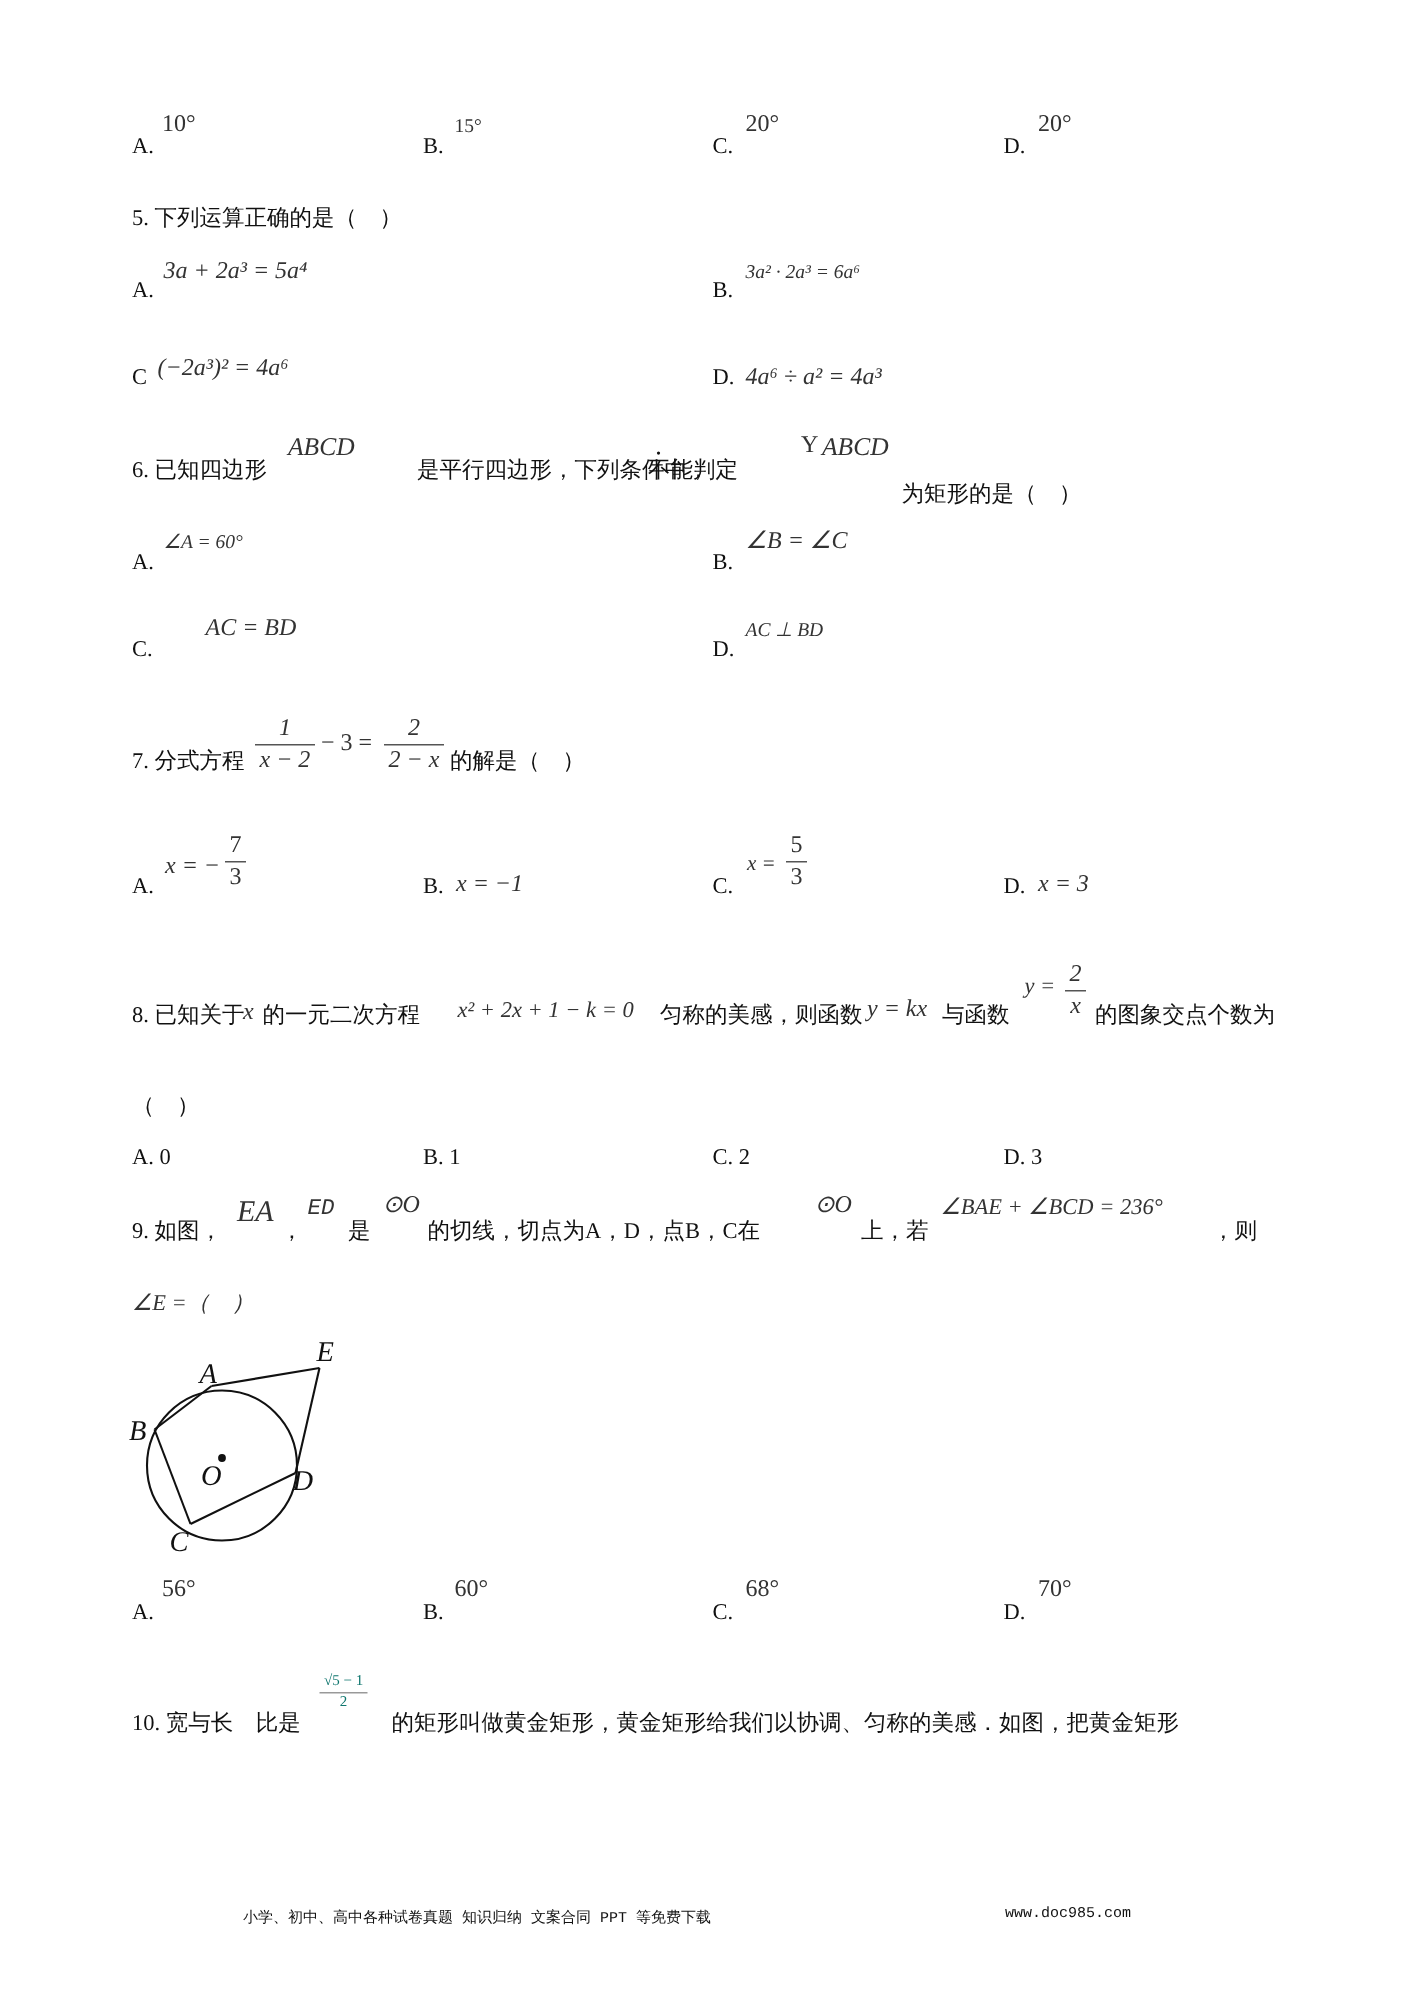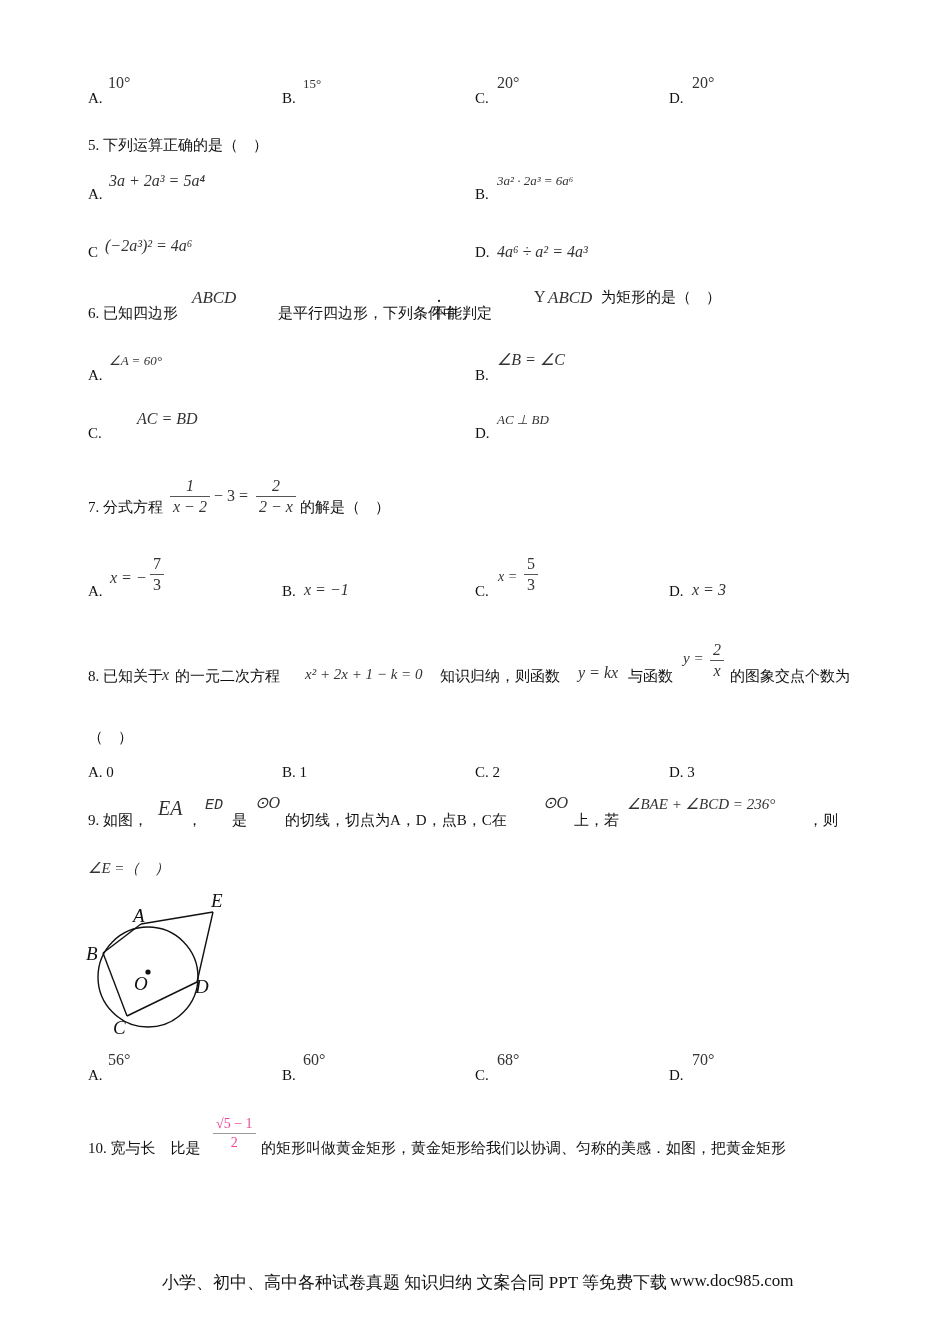--- a/index.html
+++ b/index.html
@@ -7,21 +7,21 @@
          font-family: "Liberation Serif", "DejaVu Serif", serif; color: #111; font-size: 15px; }
   .abs { position: absolute; white-space: nowrap; }
   .m { font-family: "Liberation Serif", serif; font-style: italic; color: #333; }
   .mu { font-family: "Liberation Serif", serif; color: #333; }
   .frac { display: inline-block; text-align: center; vertical-align: middle; line-height: 1.25; }
   .frac .num { display: block; border-bottom: 1px solid #555; padding: 0 3px; }
   .frac .den { display: block; padding: 0 3px; }
   .lbl { font-size: 15px; }
   .dot-em { position: relative; }
   .dot-em::before { content: "·"; position: absolute; top: -14px; left: 4px; font-size: 18px; }
-  .footer { font-size: 17px; }
+  .footer { font-size: 10px; font-family: Liberation Mono, monospace; }
 </style>
 </head>
 <body>
 
 <div>
   <span class="abs lbl" style="left:88px;top:90px;">A.</span>
   <span class="abs mu" style="left:108px;top:74px;font-size:16px;">10°</span>
   <span class="abs lbl" style="left:282px;top:90px;">B.</span>
   <span class="abs mu" style="left:303px;top:76px;font-size:13px;">15°</span>
   <span class="abs lbl" style="left:475px;top:90px;">C.</span>
@@ -43,21 +43,21 @@
 </div>
 
 <div>
   <span class="abs" style="left:88px;top:304px;">6. 已知四边形</span>
   <span class="abs m" style="left:192px;top:288px;font-size:17px;">ABCD</span>
   <span class="abs" style="left:246px;top:304px;margin-left:32px;">是平行四边形，下列条件中，</span>
   <span class="abs dot-em" style="left:432px;top:304px;">不能</span>
   <span class="abs" style="left:462px;top:304px;">判定</span>
   <span class="abs mu" style="left:534px;top:288px;font-size:16px;">Y</span>
   <span class="abs m" style="left:548px;top:288px;font-size:17px;">ABCD</span>
-  <span class="abs" style="left:601px;top:288px;">为矩形的是（　）</span>
+  <span class="abs" style="left:601px;top:320px;">为矩形的是（　）</span>
 
   <span class="abs lbl" style="left:88px;top:367px;">A.</span>
   <span class="abs m" style="left:109px;top:353px;font-size:13px;">∠A = 60°</span>
   <span class="abs lbl" style="left:475px;top:367px;">B.</span>
   <span class="abs m" style="left:497px;top:350px;font-size:16px;">∠B = ∠C</span>
   <span class="abs lbl" style="left:88px;top:425px;">C.</span>
   <span class="abs m" style="left:109px;top:410px;font-size:16px;margin-left:28px;">AC = BD</span>
   <span class="abs lbl" style="left:475px;top:425px;">D.</span>
   <span class="abs m" style="left:497px;top:412px;font-size:13px;">AC ⊥ BD</span>
 </div>
@@ -91,21 +91,21 @@
   </span>
   <span class="abs lbl" style="left:669px;top:583px;">D.</span>
   <span class="abs m" style="left:692px;top:581px;font-size:16px;">x = 3</span>
 </div>
 
 <div>
   <span class="abs" style="left:88px;top:667px;">8. 已知关于</span>
   <span class="abs m" style="left:162px;top:666px;font-size:16px;">x</span>
   <span class="abs" style="left:175px;top:667px;">的一元二次方程</span>
   <span class="abs m" style="left:305px;top:666px;font-size:15px;">x² + 2x + 1 − k = 0</span>
-  <span class="abs" style="left:440px;top:667px;">知识归纳，则函数</span>
+  <span class="abs" style="left:440px;top:667px;">匀称的美感，则函数</span>
   <span class="abs m" style="left:578px;top:664px;font-size:16px;">y = kx</span>
   <span class="abs" style="left:628px;top:667px;">与函数</span>
   <span class="abs m" style="left:683px;top:650px;font-size:15px;">y =</span>
   <span class="abs frac m" style="left:710px;top:640px;font-size:16px;">
     <span class="num mu">2</span>
     <span class="den">x</span>
   </span>
   <span class="abs" style="left:730px;top:667px;">的图象交点个数为</span>
   <span class="abs" style="left:88px;top:728px;">（　）</span>
 
@@ -152,21 +152,21 @@
   <span class="abs lbl" style="left:282px;top:1067px;">B.</span>
   <span class="abs mu" style="left:303px;top:1051px;font-size:16px;">60°</span>
   <span class="abs lbl" style="left:475px;top:1067px;">C.</span>
   <span class="abs mu" style="left:497px;top:1051px;font-size:16px;">68°</span>
   <span class="abs lbl" style="left:669px;top:1067px;">D.</span>
   <span class="abs mu" style="left:692px;top:1051px;font-size:16px;">70°</span>
 </div>
 
 <div>
   <span class="abs" style="left:88px;top:1139px;">10. 宽与长　比是</span>
-  <span class="abs frac mu" style="left:213px;top:1115px;font-size:14px;color:#ec4899;">
+  <span class="abs frac mu" style="left:213px;top:1115px;font-size:10px;color:#0f766e;">
     <span class="num" style="border-bottom-color:#999;">√5 − 1</span>
     <span class="den">2</span>
   </span>
   <span class="abs" style="left:261px;top:1139px;">的矩形叫做黄金矩形，黄金矩形给我们以协调、匀称的美感．如图，把黄金矩形</span>
 </div>
 
 <div>
   <span class="abs footer" style="left:162px;top:1271px;">小学、初中、高中各种试卷真题  知识归纳  文案合同  PPT 等免费下载</span>
   <span class="abs footer" style="left:670px;top:1271px;text-align:center;">www.doc985.com</span>
 </div>

